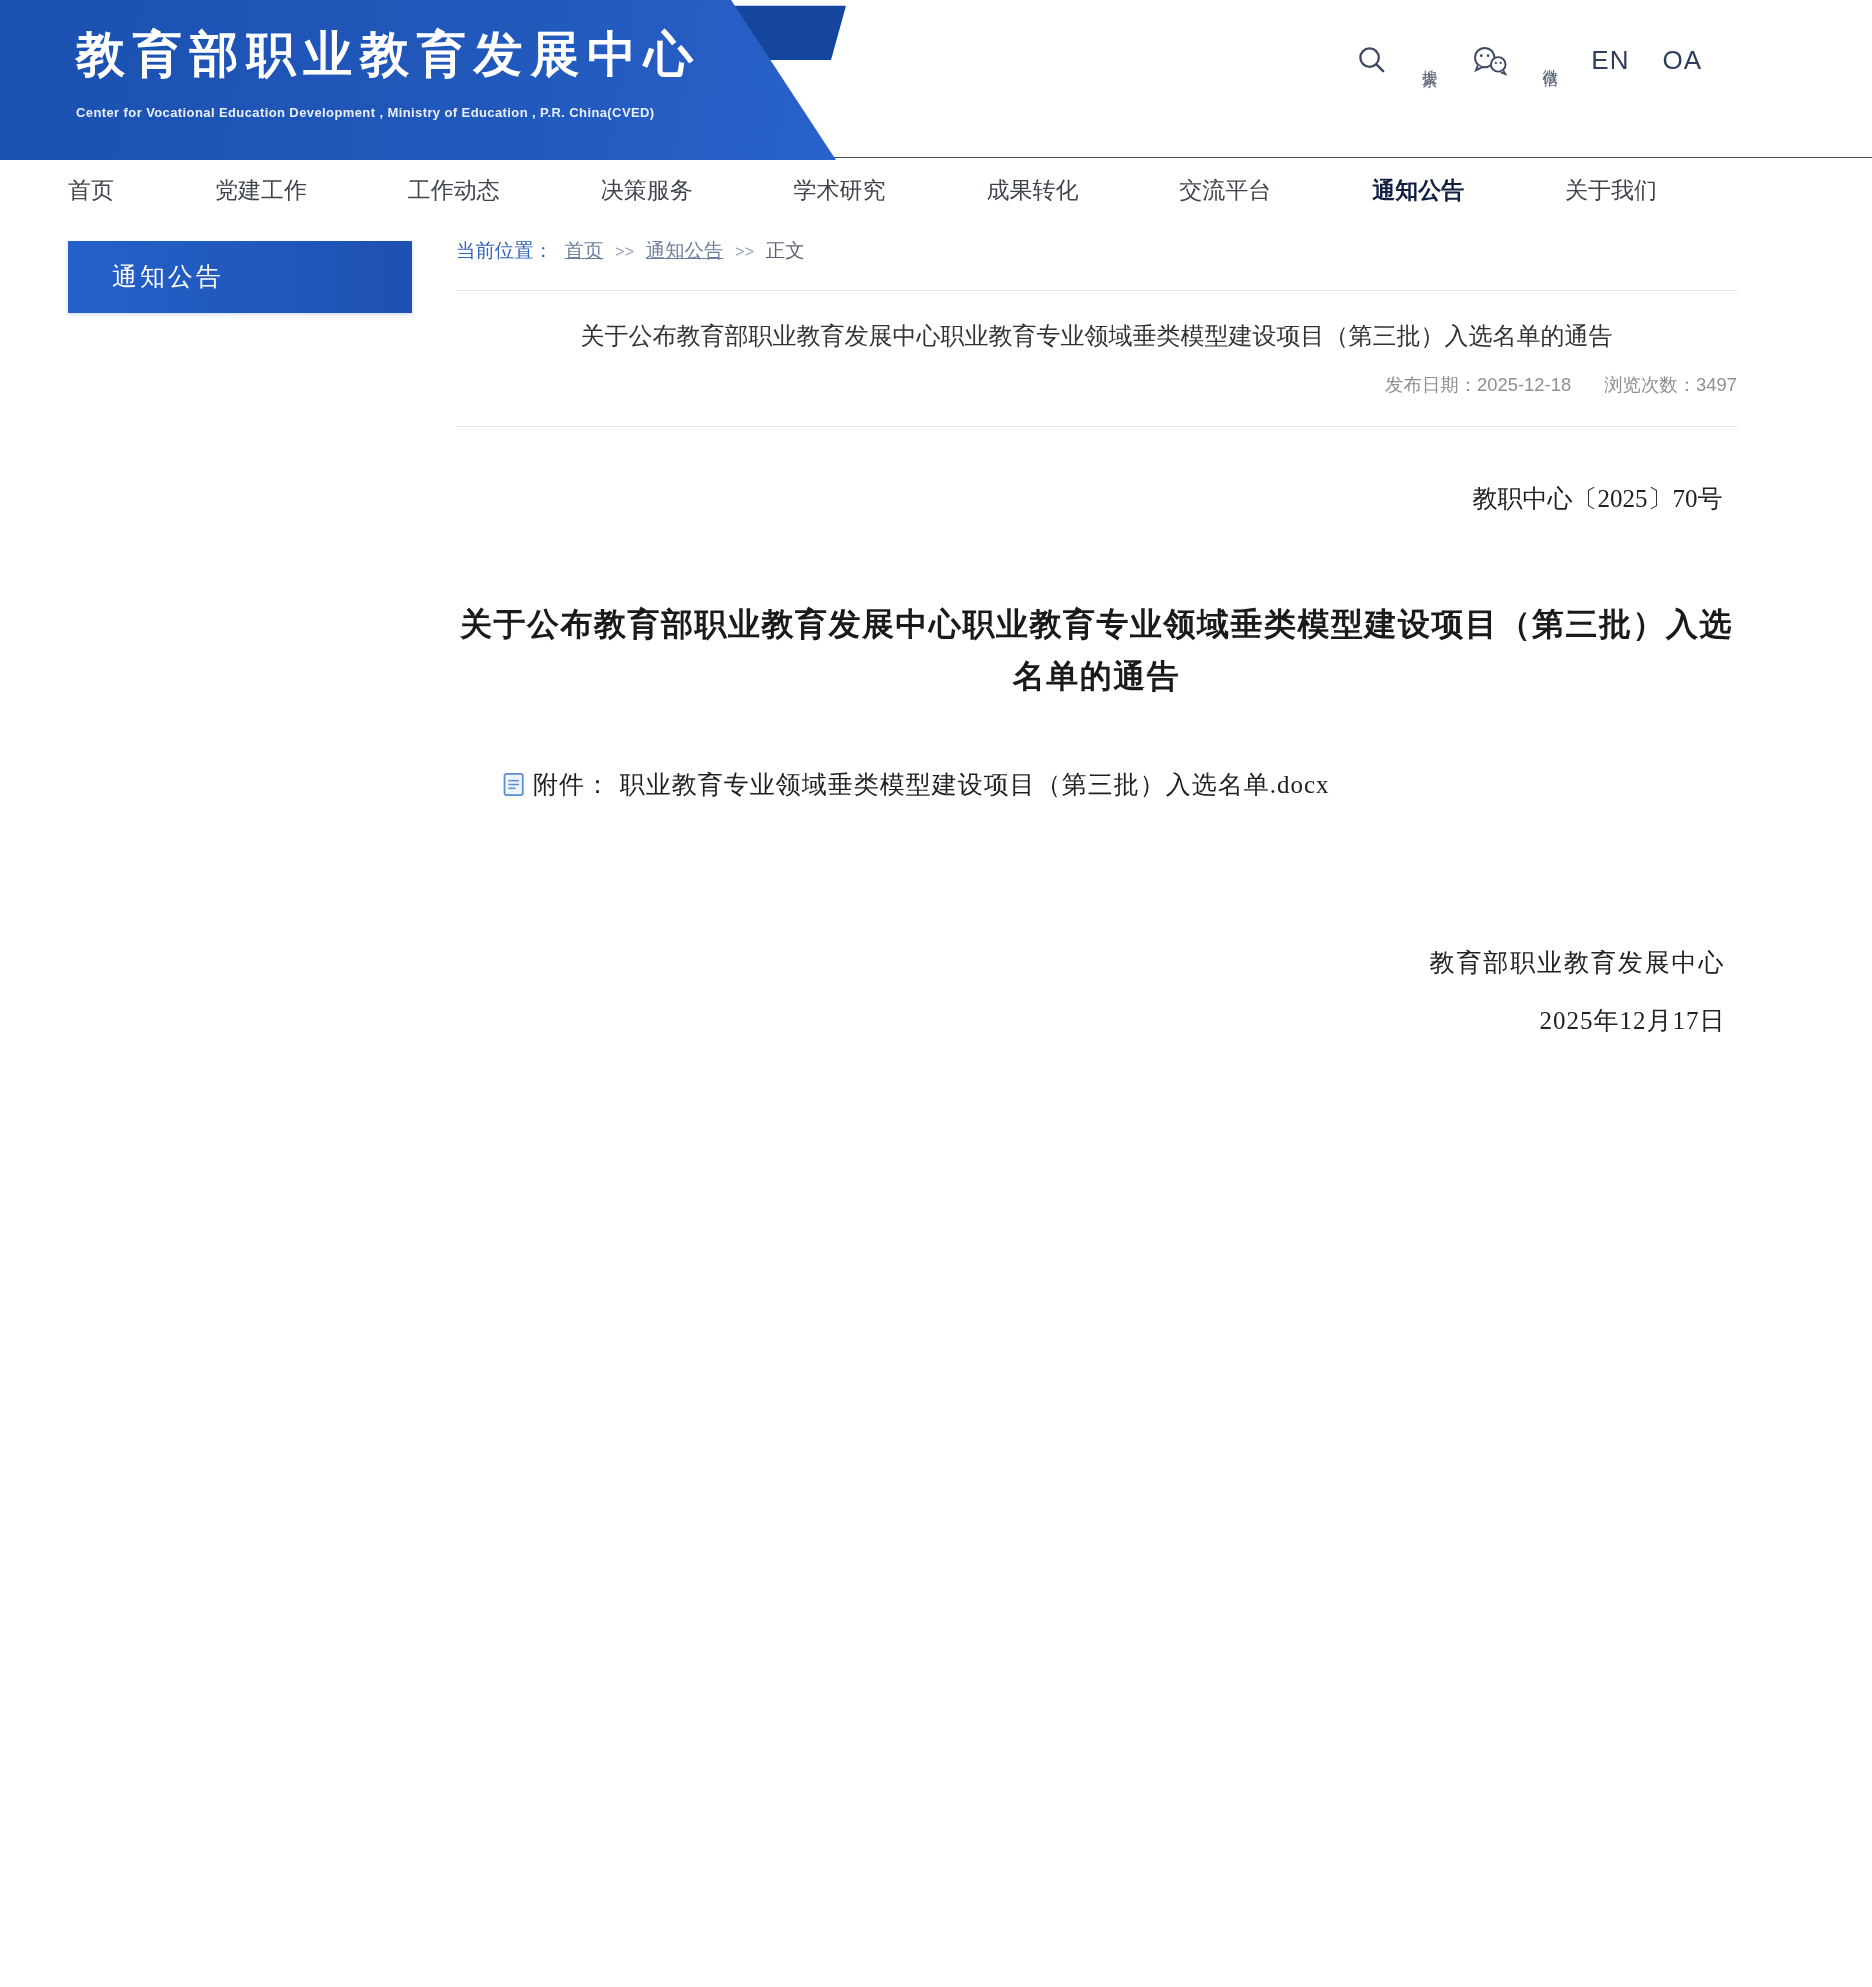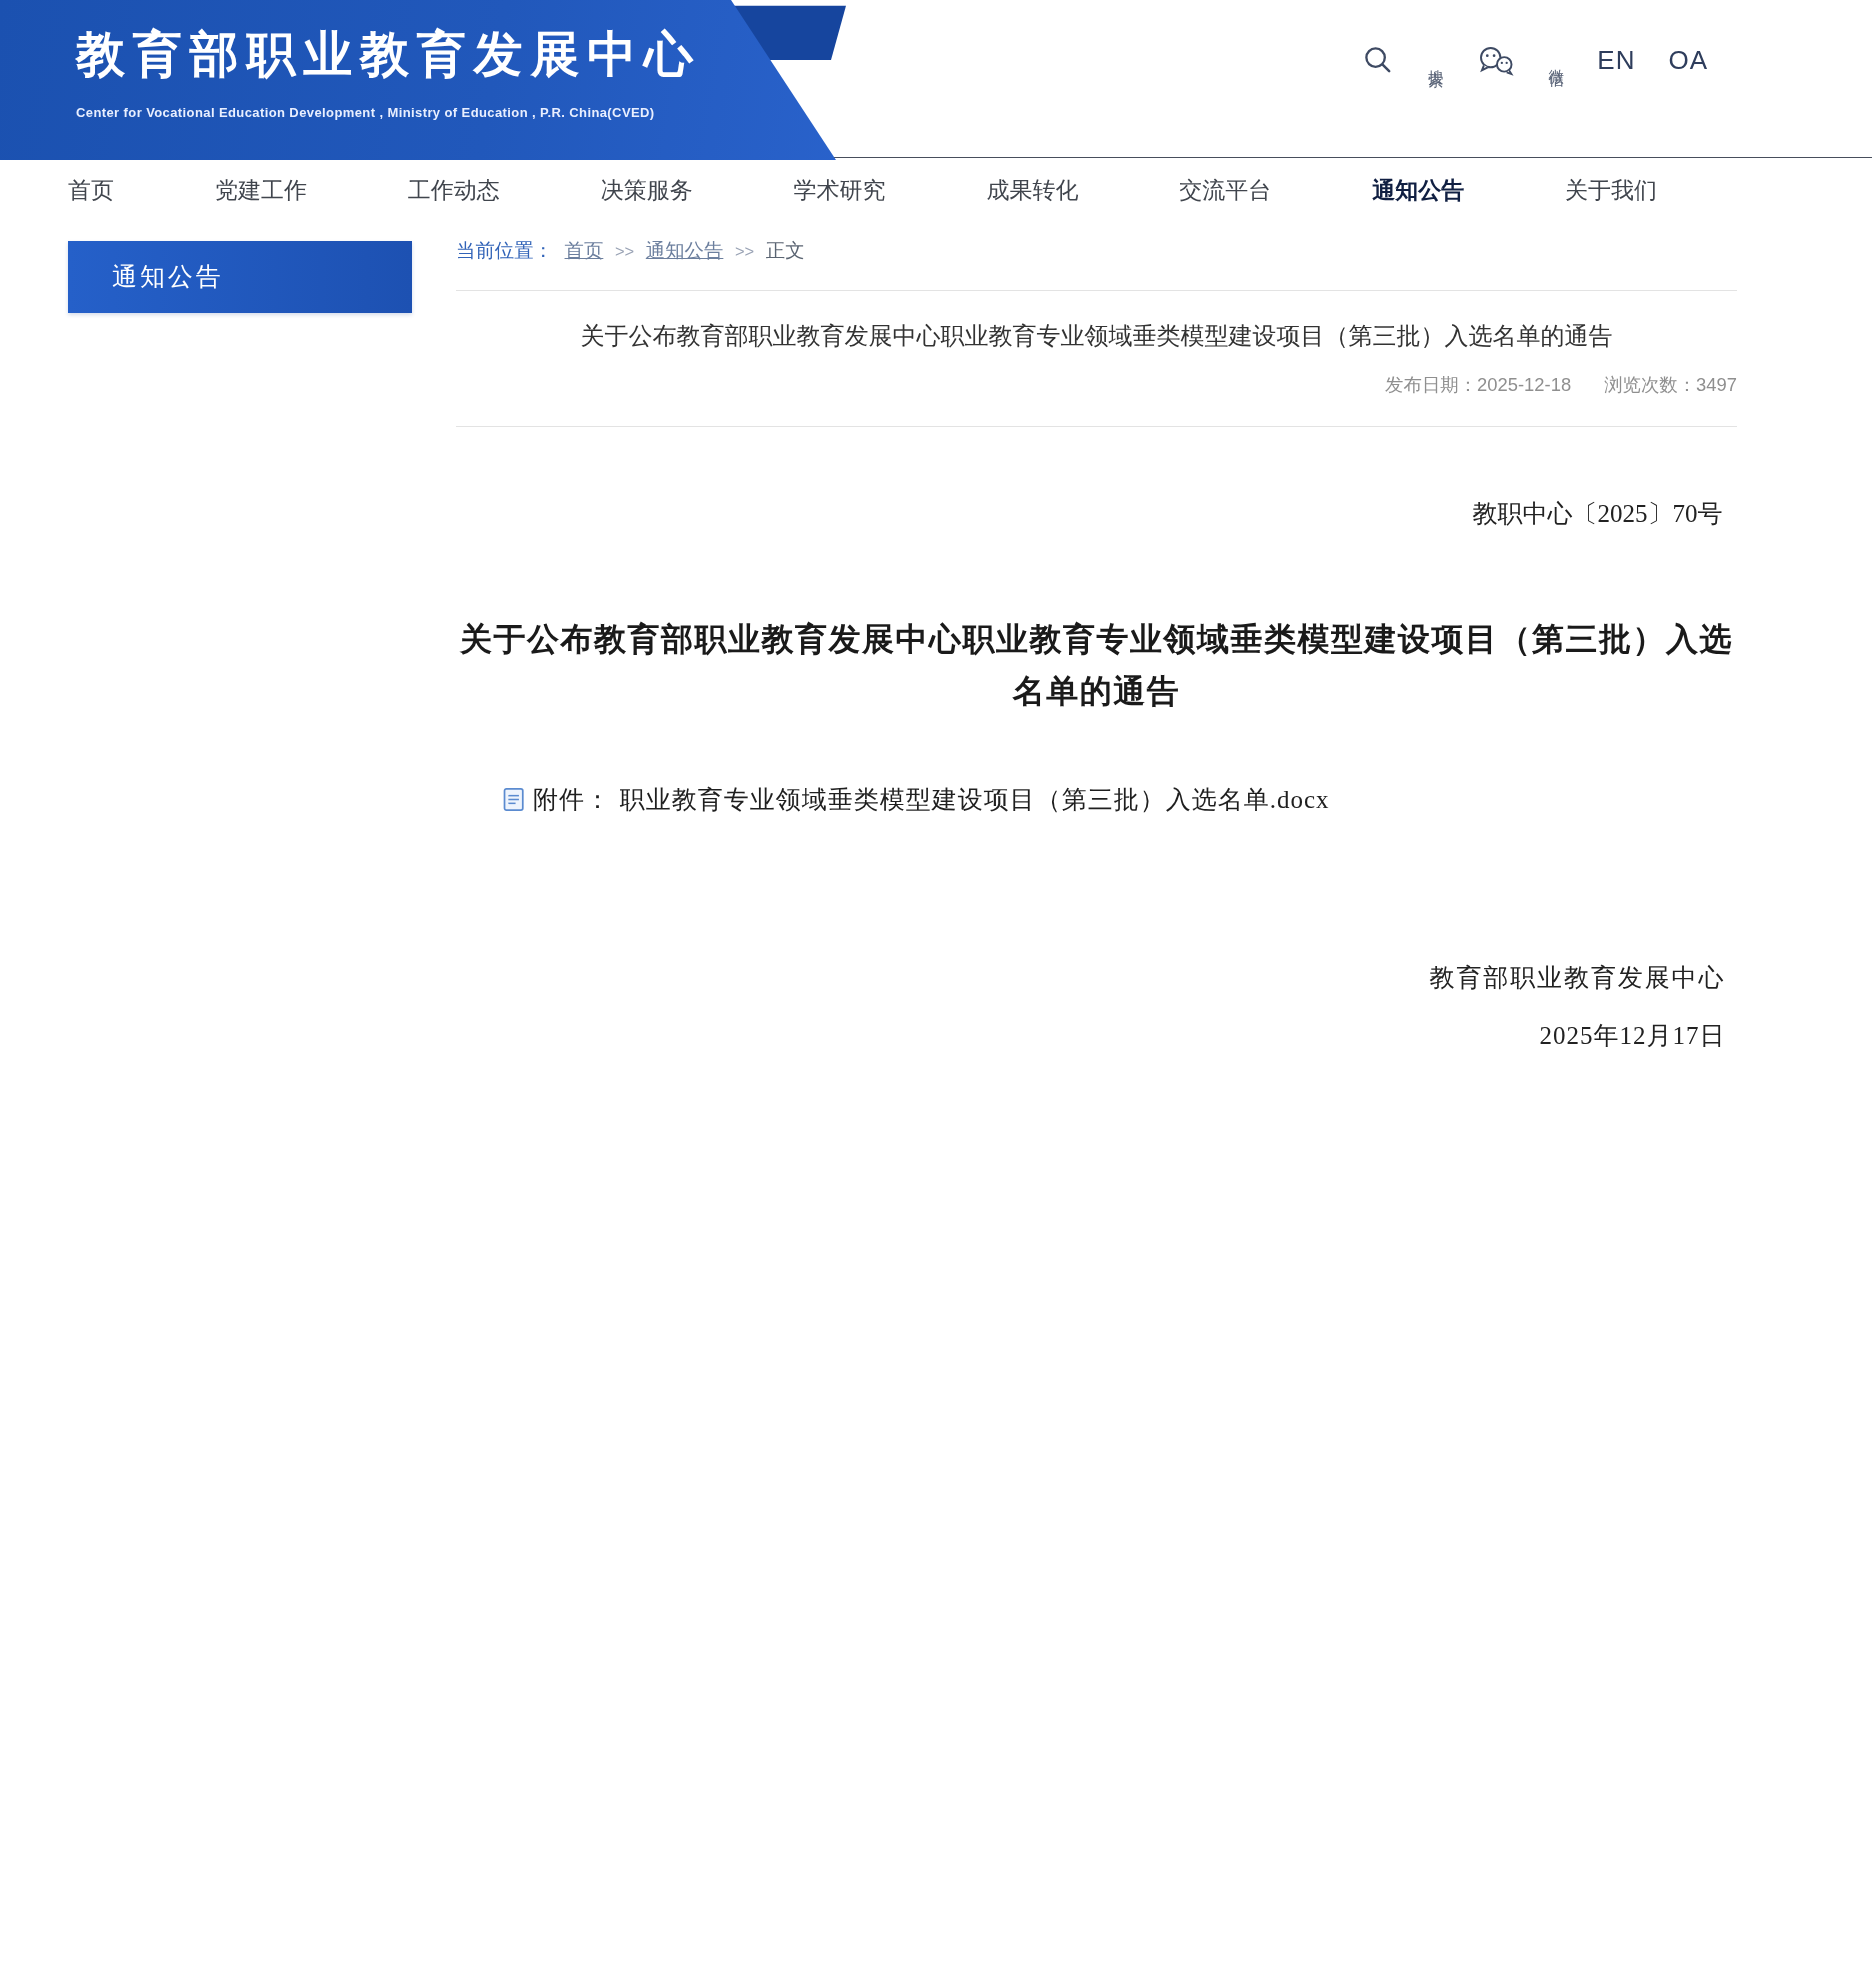--- a/index.html
+++ b/index.html
@@ -9,21 +9,21 @@
   .site-header { position:relative; width:100%; height:158px; background:#ffffff; border-bottom:1.9px solid #474e5c; }
   .blue-notch { position:absolute; left:0; top:0; width:893px; height:62px; background:#16459e;
                 clip-path:polygon(713px 5.8px, 846px 5.8px, 831px 60px, 736px 60px); }
   .blue-main  { position:absolute; left:0; top:0; width:893px; height:160px;
                 background:linear-gradient(100deg,#1b51b0 0%, #2158bb 55%, #2a63cd 100%);
                 clip-path:polygon(0 0, 731px 0, 836px 160px, 0 160px); }
   .site-ident { position:absolute; left:76px; top:25px; z-index:3; color:#fff; }
   .site-title { font-size:49px; font-weight:bold; letter-spacing:7.8px; line-height:58px; }
   .site-sub   { margin-top:22px; font-size:13px; letter-spacing:0.4px; color:#e9efff;font-weight:bold; }
 
-  .utilities { position:absolute; right:165px; top:0; height:120px; display:flex; align-items:center; gap:33px; z-index:3; }
+  .utilities { position:absolute; right:171px; top:0; height:120px; display:flex; align-items:center; gap:33px; z-index:3; }
   .util-icon { display:flex; align-items:center; justify-content:center; cursor:pointer; }
   .vlabel { writing-mode:vertical-rl; text-orientation:upright; font-size:15.5px; color:#5a6478; letter-spacing:2.9px; line-height:15.5px; cursor:pointer; }
   .lang-btn { font-size:26px; color:#2e3d5c; font-weight:500; letter-spacing:1px; cursor:pointer; }
 
   
   .main-nav { display:flex; align-items:center; justify-content:space-between; height:65px; padding:0 216px 0 68px; background:#fff; }
   .nav-item { font-size:23px; color:#40454d; cursor:pointer; white-space:nowrap; }
   .nav-item.active { font-weight:bold; color:#101f42; }
 
   
@@ -44,21 +44,21 @@
   .divider { border-top:1px solid #e3e3e3; }
   .divider-1 { margin-top:28px; }
   .divider-2 { margin-top:29px; }
 
   .list-title { margin-top:25px; text-align:center; font-size:24px; color:#333; line-height:39px; }
   .meta-line { margin-top:17.5px; text-align:right; font-size:18.4px; color:#8f8f8f; height:25px; }
   .meta-line .gap { display:inline-block; width:33px; }
 
   .doc-serif { font-family:"Liberation Serif","DejaVu Serif",serif; }
 
-  .doc-number { margin-top:69px; text-align:right; padding-right:14.6px; font-size:25px; color:#222; line-height:35px; }
+  .doc-number { margin-top:54px; text-align:right; padding-right:14.6px; font-size:25px; color:#222; line-height:35px; }
 
   .doc-heading { margin-top:82px; text-align:center; font-size:32px; font-weight:bold; color:#1a1a1a;
                  line-height:52px; letter-spacing:1.5px; font-family:"Liberation Sans",sans-serif; }
 
   .doc-p { font-size:25px; color:#262626; line-height:50px; letter-spacing:1.9px;
            text-indent:2em; text-align:justify; }
   .p1 { margin-top:70px; }
   .p2 { margin-top:82px; }
 
   .contact { margin-top:54px; }

